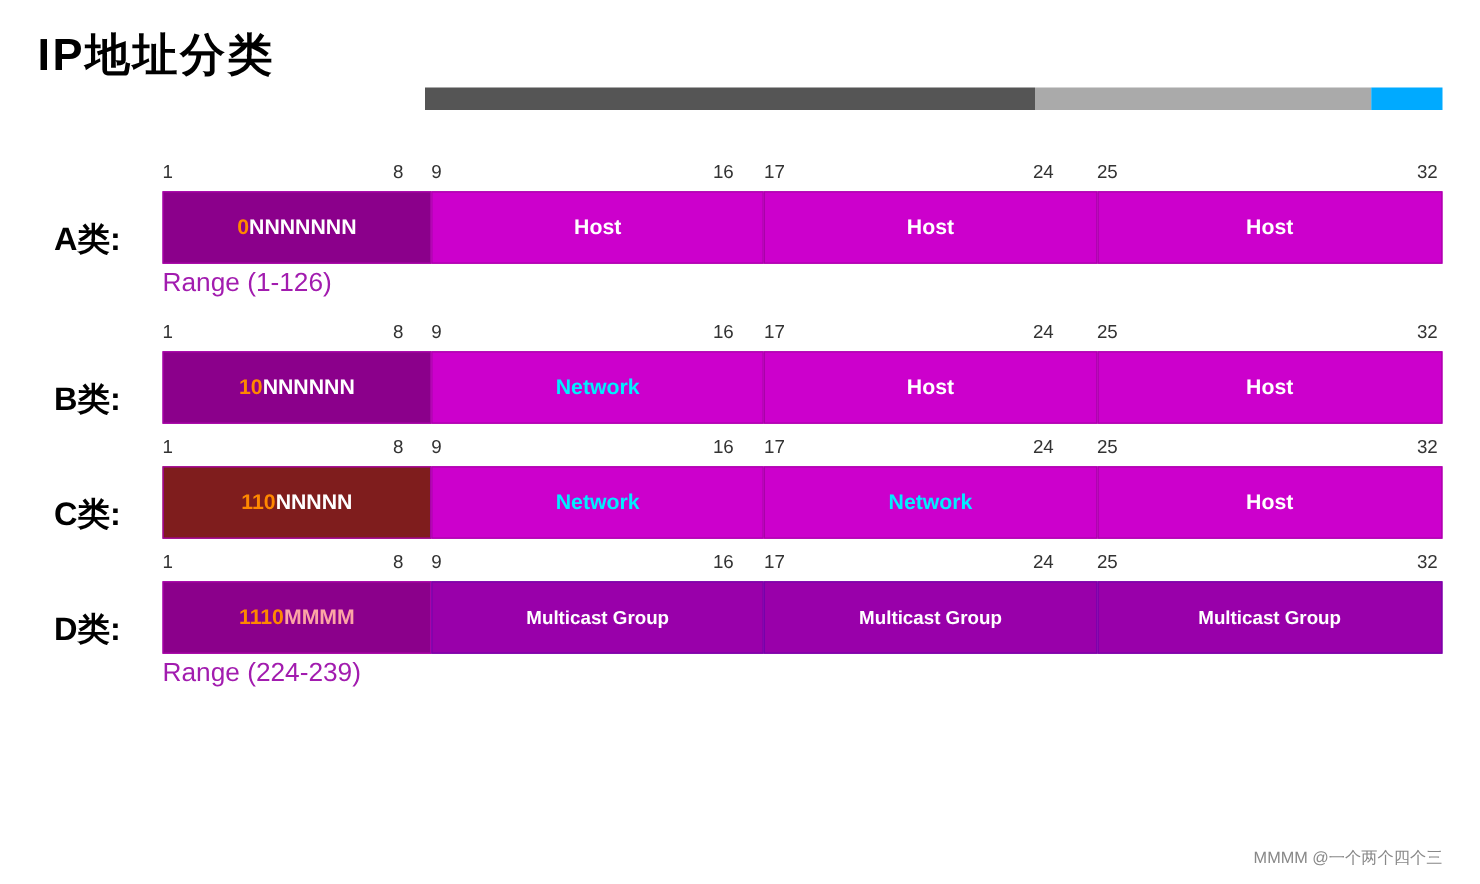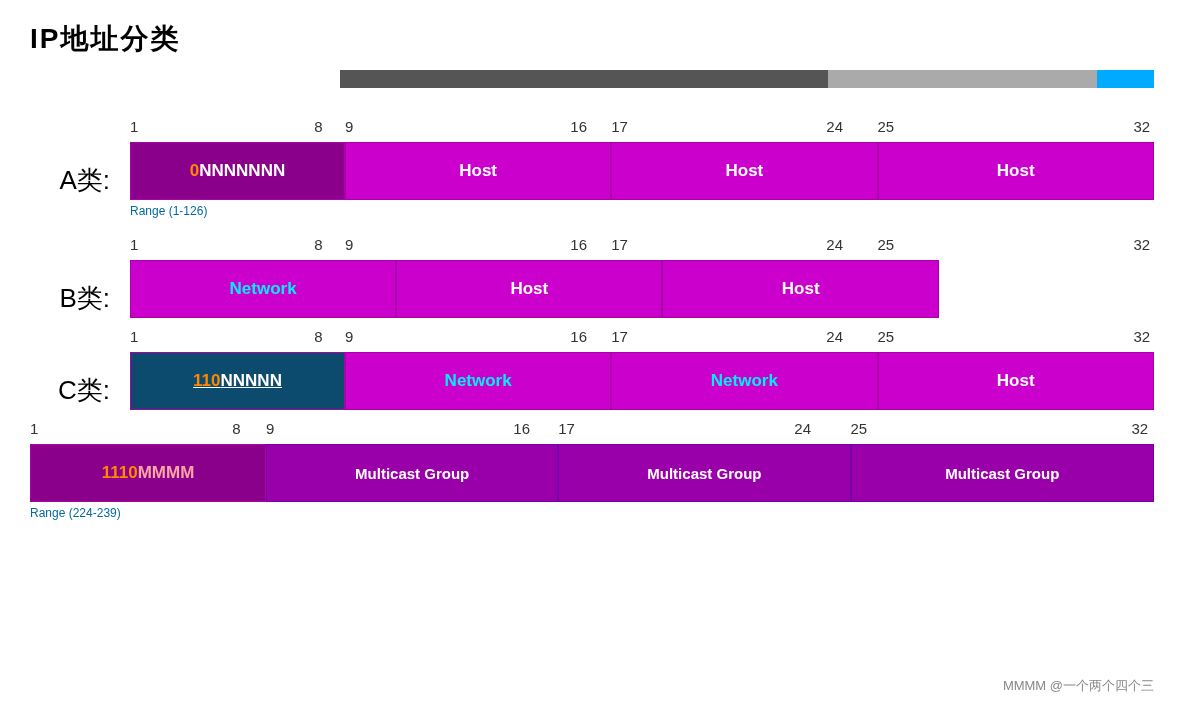--- a/index.html
+++ b/index.html
@@ -14,21 +14,21 @@
 
     .page-container {
       width: 1184px;
       min-height: 707px;
       background: #ffffff;
       position: relative;
       padding: 20px 30px;
     }
 
     .title {
-      font-size: 28px;
+      font-size: 36px;
       font-weight: bold;
       color: #000000;
       margin-bottom: 10px;
       letter-spacing: 2px;
     }
 
     
     .top-bar-container {
       position: absolute;
       top: 70px;
@@ -59,24 +59,24 @@
     }
 
     .ip-class-section {
       display: flex;
       align-items: flex-start;
       margin-bottom: 10px;
     }
 
     .class-label {
       font-size: 26px;
-      font-weight: normal;
+      font-weight: bold;
       color: #000000;
       width: 100px;
-      text-align: right;
+      text-align: center;
       padding-right: 20px;
       margin-top: 45px;
     }
 
     .class-diagram {
       flex: 1;
     }
 
     .bit-numbers {
       display: flex;
@@ -101,22 +101,22 @@
       display: flex;
       align-items: center;
       justify-content: center;
       font-size: 17px;
       font-weight: bold;
       border: 1px solid #cc00cc;
       color: #ffffff;
     }
 
     .range-label {
-      font-size: 12px;
-      color: #0369a1;
+      font-size: 21px;
+      color: #a21caf;
       margin-top: 4px;
       margin-bottom: 8px;
     }
 
     .watermark {
       position: absolute;
       bottom: 12px;
       right: 30px;
       font-size: 13px;
       color: #888888;
@@ -178,51 +178,56 @@
             <span class="bit-num" style="left: 0%;">1</span>
             <span class="bit-num" style="left: 18%;">8</span>
             <span class="bit-num" style="left: 21%;">9</span>
             <span class="bit-num" style="left: 43%;">16</span>
             <span class="bit-num" style="left: 47%;">17</span>
             <span class="bit-num" style="left: 68%;">24</span>
             <span class="bit-num" style="left: 73%;">25</span>
             <span class="bit-num" style="left: 98%;">32</span>
           </div>
           <div class="segments-row">
+            <div class="seg seg-w1" style="background: rgb(139, 0, 139); border-color: rgb(170, 0, 170);">
+              <span style="color: rgb(255, 136, 0); font-weight: bold;">10</span>
+              <span style="color: rgb(255, 255, 255); font-weight: bold;">NNNNNN</span>
+            </div>
             <div class="seg seg-w2" style="background: rgb(204, 0, 204); border-color: rgb(170, 0, 170); color: rgb(0, 238, 255);">Network</div>
             <div class="seg seg-w3" style="background: rgb(204, 0, 204); border-color: rgb(170, 0, 170); color: rgb(255, 255, 255);">Host</div>
             <div class="seg seg-w4" style="background: rgb(204, 0, 204); border-color: rgb(170, 0, 170); color: rgb(255, 255, 255);">Host</div>
           </div>
         </div>
       </div>
       <div class="ip-class-section">
         <div class="class-label">C类:</div>
         <div class="class-diagram">
           <div class="bit-numbers">
             <span class="bit-num" style="left: 0%;">1</span>
             <span class="bit-num" style="left: 18%;">8</span>
             <span class="bit-num" style="left: 21%;">9</span>
             <span class="bit-num" style="left: 43%;">16</span>
             <span class="bit-num" style="left: 47%;">17</span>
             <span class="bit-num" style="left: 68%;">24</span>
             <span class="bit-num" style="left: 73%;">25</span>
             <span class="bit-num" style="left: 98%;">32</span>
           </div>
           <div class="segments-row">
-            <div class="seg seg-w1" style="background: #0c4a6e; border-color: rgb(170, 0, 170); text-decoration: underline;">
+            <div class="seg seg-w1" style="background: #7f1d1d; border-color: rgb(170, 0, 170);">
               <span style="color: rgb(255, 136, 0); font-weight: bold;">110</span>
               <span style="color: rgb(255, 255, 255); font-weight: bold;">NNNNN</span>
             </div>
             <div class="seg seg-w2" style="background: rgb(204, 0, 204); border-color: rgb(170, 0, 170); color: rgb(0, 238, 255);">Network</div>
             <div class="seg seg-w3" style="background: rgb(204, 0, 204); border-color: rgb(170, 0, 170); color: rgb(0, 238, 255);">Network</div>
             <div class="seg seg-w4" style="background: rgb(204, 0, 204); border-color: rgb(170, 0, 170); color: rgb(255, 255, 255);">Host</div>
           </div>
         </div>
       </div>
       <div class="ip-class-section">
+        <div class="class-label">D类:</div>
         <div class="class-diagram">
           <div class="bit-numbers">
             <span class="bit-num" style="left: 0%;">1</span>
             <span class="bit-num" style="left: 18%;">8</span>
             <span class="bit-num" style="left: 21%;">9</span>
             <span class="bit-num" style="left: 43%;">16</span>
             <span class="bit-num" style="left: 47%;">17</span>
             <span class="bit-num" style="left: 68%;">24</span>
             <span class="bit-num" style="left: 73%;">25</span>
             <span class="bit-num" style="left: 98%;">32</span>

